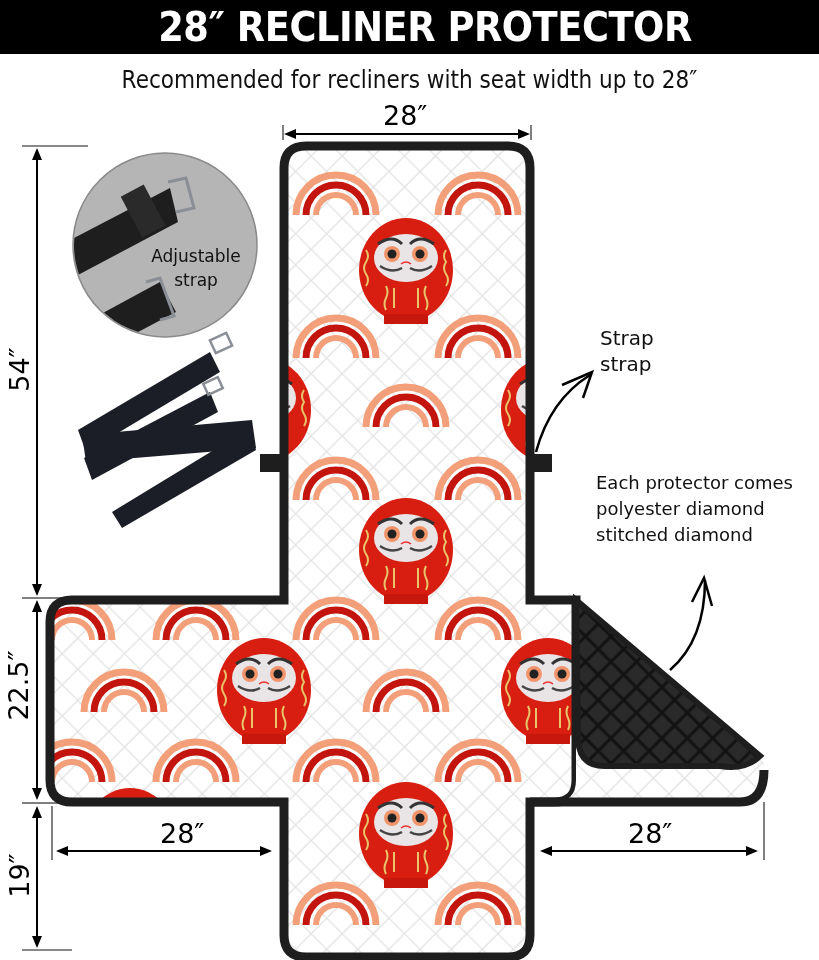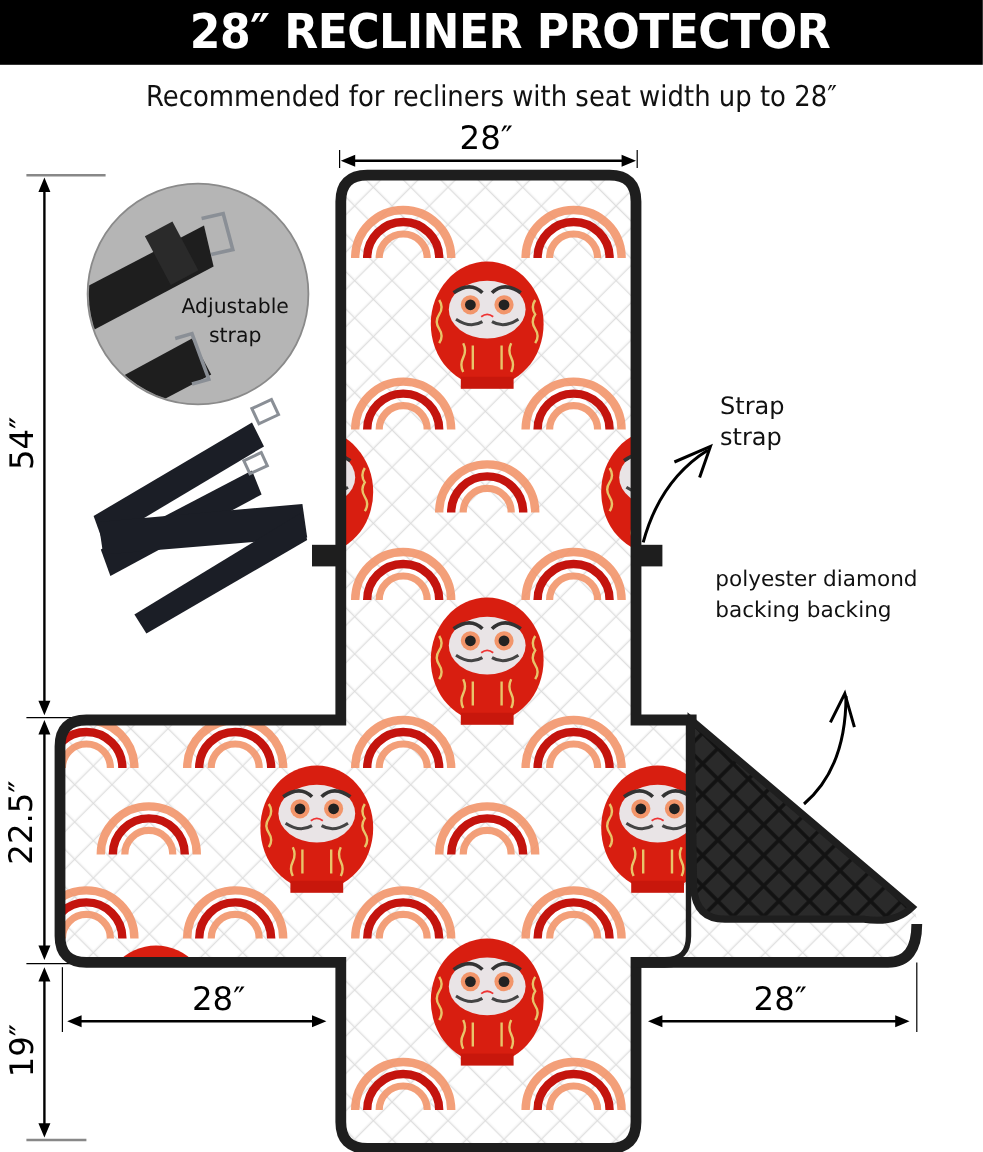--- a/index.html
+++ b/index.html
@@ -165,15 +165,16 @@
 
 <div class="callout" style="left:148px; top:244px; text-align:center; width:96px; font-size:17px; line-height:24px;">
   <div>Adjustable</div>
   <div>strap</div>
 </div>
 <div class="callout" style="left:600px; top:325px; font-size:20px;">
   <div>Strap</div>
   <div>strap</div>
 </div>
 <div class="callout" style="left:596px; top:470px; font-size:18px;">
+  <div>Each protector comes</div>
   <div>polyester diamond</div>
-  <div>backing backing</div>
+  <div>stitched diamond</div>
 </div>
 
 </body></html>

